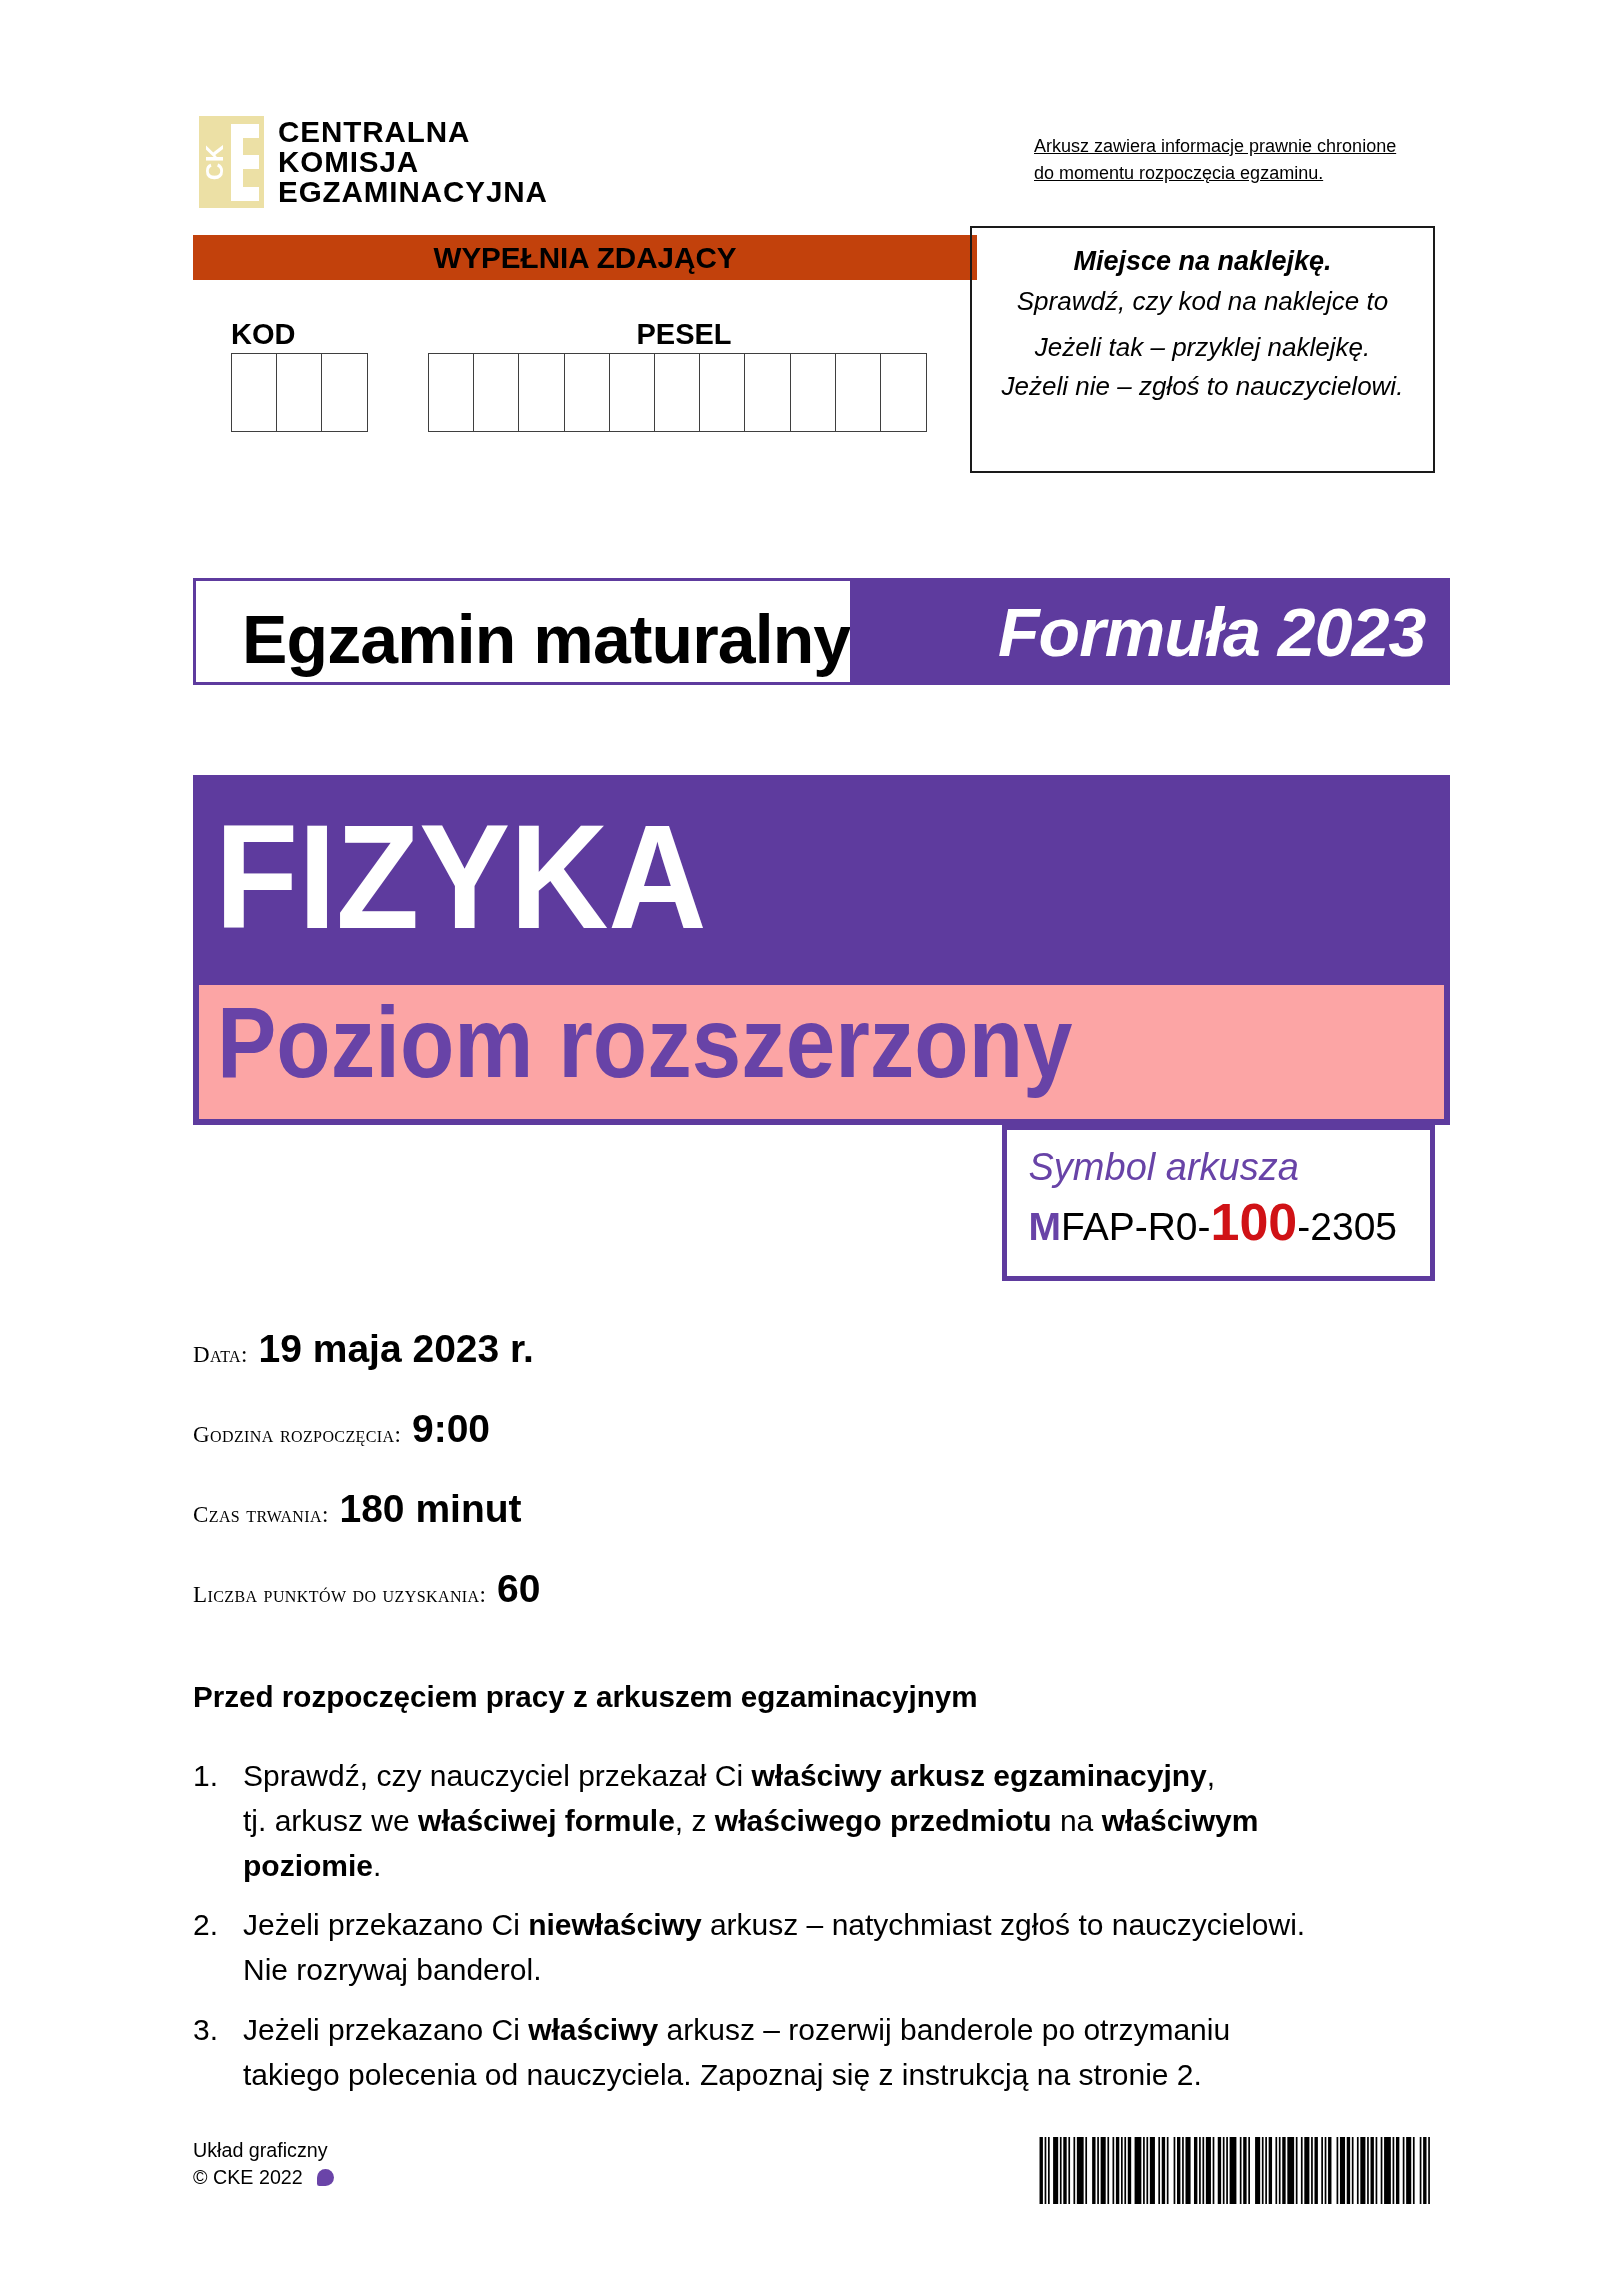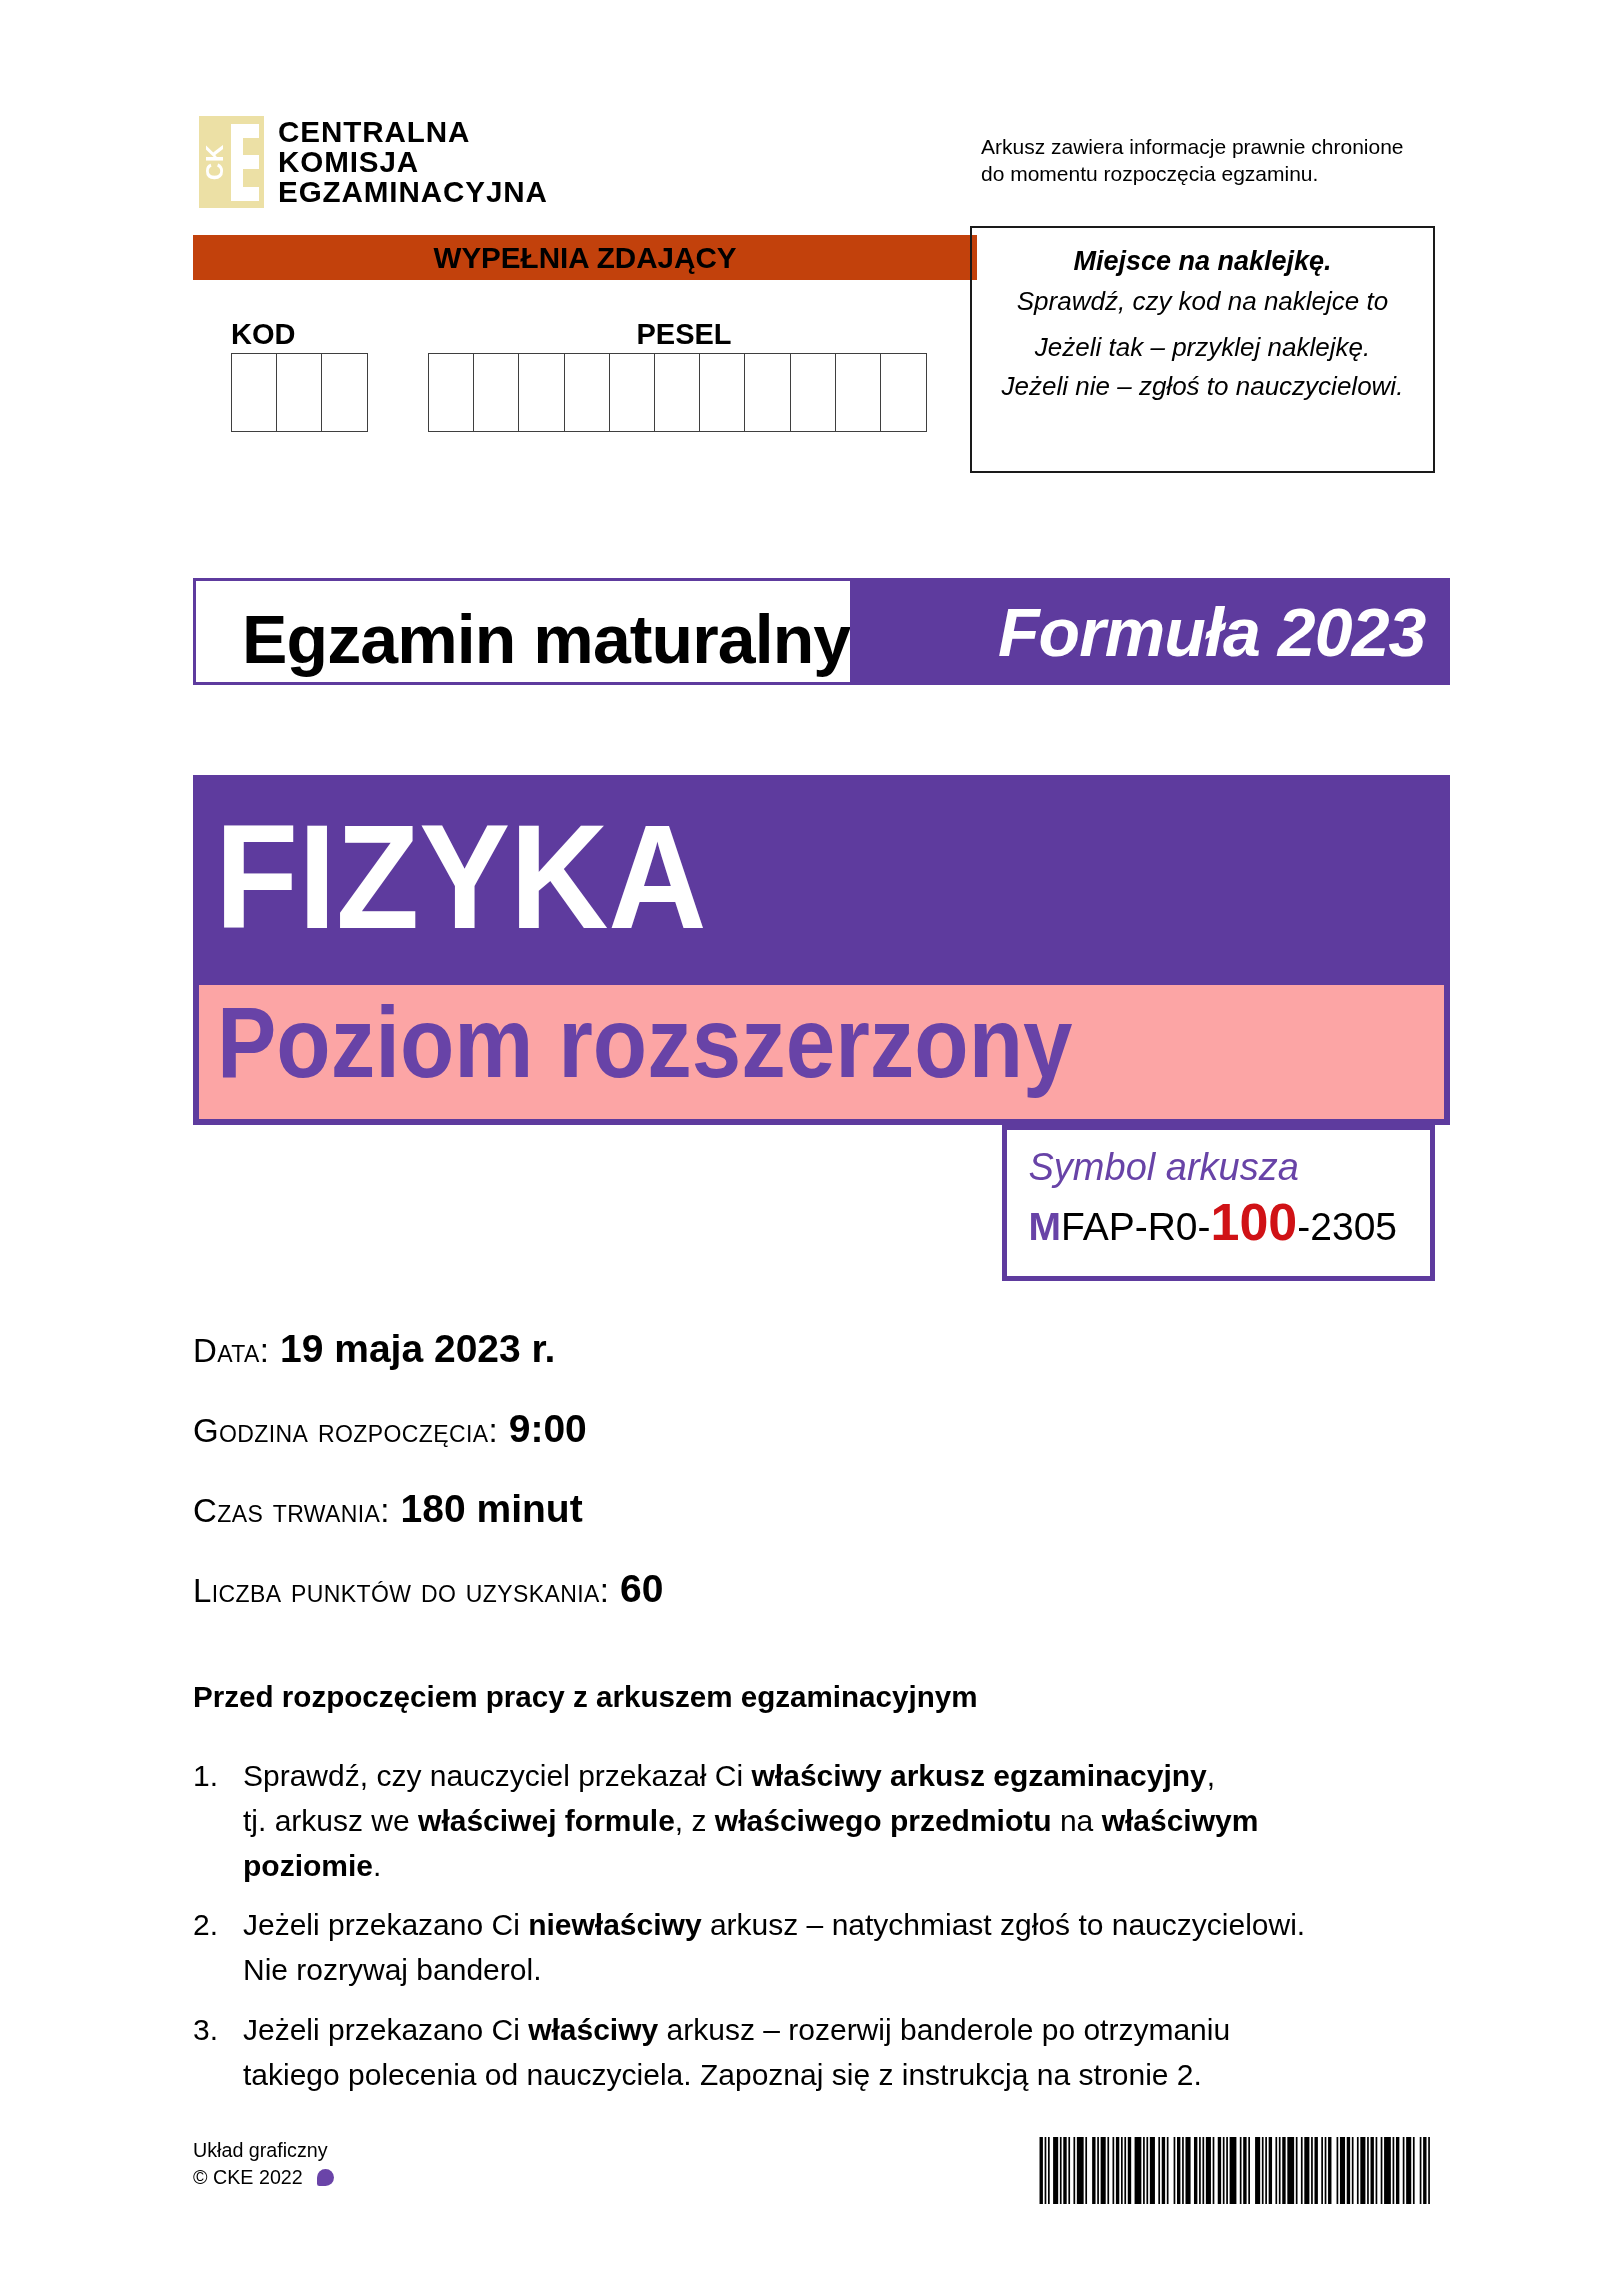--- a/index.html
+++ b/index.html
@@ -10,21 +10,21 @@
   
   .logo { position:absolute; left:199px; top:116px; width:65px; height:92px; background:#ece0a5; }
   .logo-ck { position:absolute; left:0; top:0; width:32px; height:92px; display:flex; align-items:center; justify-content:center; }
   .logo-ck span { display:inline-block; transform:rotate(-90deg); font-weight:bold; font-size:24px; color:#fff; letter-spacing:0.9px; }
   .logo-e { position:absolute; left:32px; top:8px; width:28px; height:77px; }
   .logo-e .spine { position:absolute; left:0; top:0; width:11.6px; height:77px; background:#fff; }
   .logo-e .arm { position:absolute; left:0; width:28px; height:14.3px; background:#fff; }
   .arm.a1{ top:0; } .arm.a2{ top:31px; } .arm.a3{ top:63px; }
 
   .org { position:absolute; left:278px; top:117px; font-weight:bold; font-size:29.6px; line-height:30px; letter-spacing:0.9px; }
-  .legal { position:absolute; left:981px; top:133px; font-size:21px; line-height:27px; }
+  .legal { position:absolute; left:1034px; top:133px; font-size:18px; line-height:27px;text-decoration:underline; }
 
   
   .fillbar { position:absolute; left:193px; top:235px; width:784px; height:45px; background:#c2410c;
              display:flex; align-items:center; justify-content:center; font-weight:bold; font-size:29.6px; }
   .kod-label   { position:absolute; left:231px; top:318px; width:142px; text-align:left; font-weight:bold; font-size:29px; }
   .pesel-label { position:absolute; left:428px; top:318px; width:512px; text-align:center; font-weight:bold; font-size:29px; }
   .cells { position:absolute; top:353px; display:flex; }
   .cells.kod   { left:231px; }
   .cells.pesel { left:428px; }
   .cell { height:79px; border:1.8px solid #3f3f3f; background:#fff; margin-left:-1.8px; }
@@ -60,21 +60,21 @@
   .symbolbox { position:absolute; left:1002px; top:1125px; width:433px; height:156px; background:#fff;
                border:5.4px solid #5e3b9e; padding:10.7px 0 0 21.5px; }
   .sym-label { color:#6843a7; font-style:italic; font-size:38px; line-height:52px; }
   .sym-code  { font-size:39px; line-height:59px; white-space:nowrap; }
   .sym-m   { color:#6843a7; font-weight:bold; }
   .sym-num { color:#d01216; font-weight:bold; font-size:52px; }
 
   
   .details { position:absolute; left:193px; top:1327px; }
   .detail-row { height:47px; margin-bottom:33px; white-space:nowrap; }
-  .dlabel { font-variant:small-caps; font-size:33px; letter-spacing:0.4px; }
+  .dlabel { font-variant:small-caps; font-size:23px; letter-spacing:0.4px;font-family:Liberation Serif, serif; }
   .dvalue { font-weight:bold; font-size:39px; margin-left:10.7px; }
 
   
   .instr { position:absolute; left:193px; top:1680px; width:1218px; }
   .instr-heading { font-weight:bold; font-size:29.6px; margin-bottom:39px; }
   .instr-item { display:flex; font-size:30px; line-height:45px; margin-bottom:14.3px; }
   .instr-item .num { flex:none; width:50px; }
   .instr-item .itext { white-space:pre-line; }
   .instr-item .b { font-weight:bold; }
 

